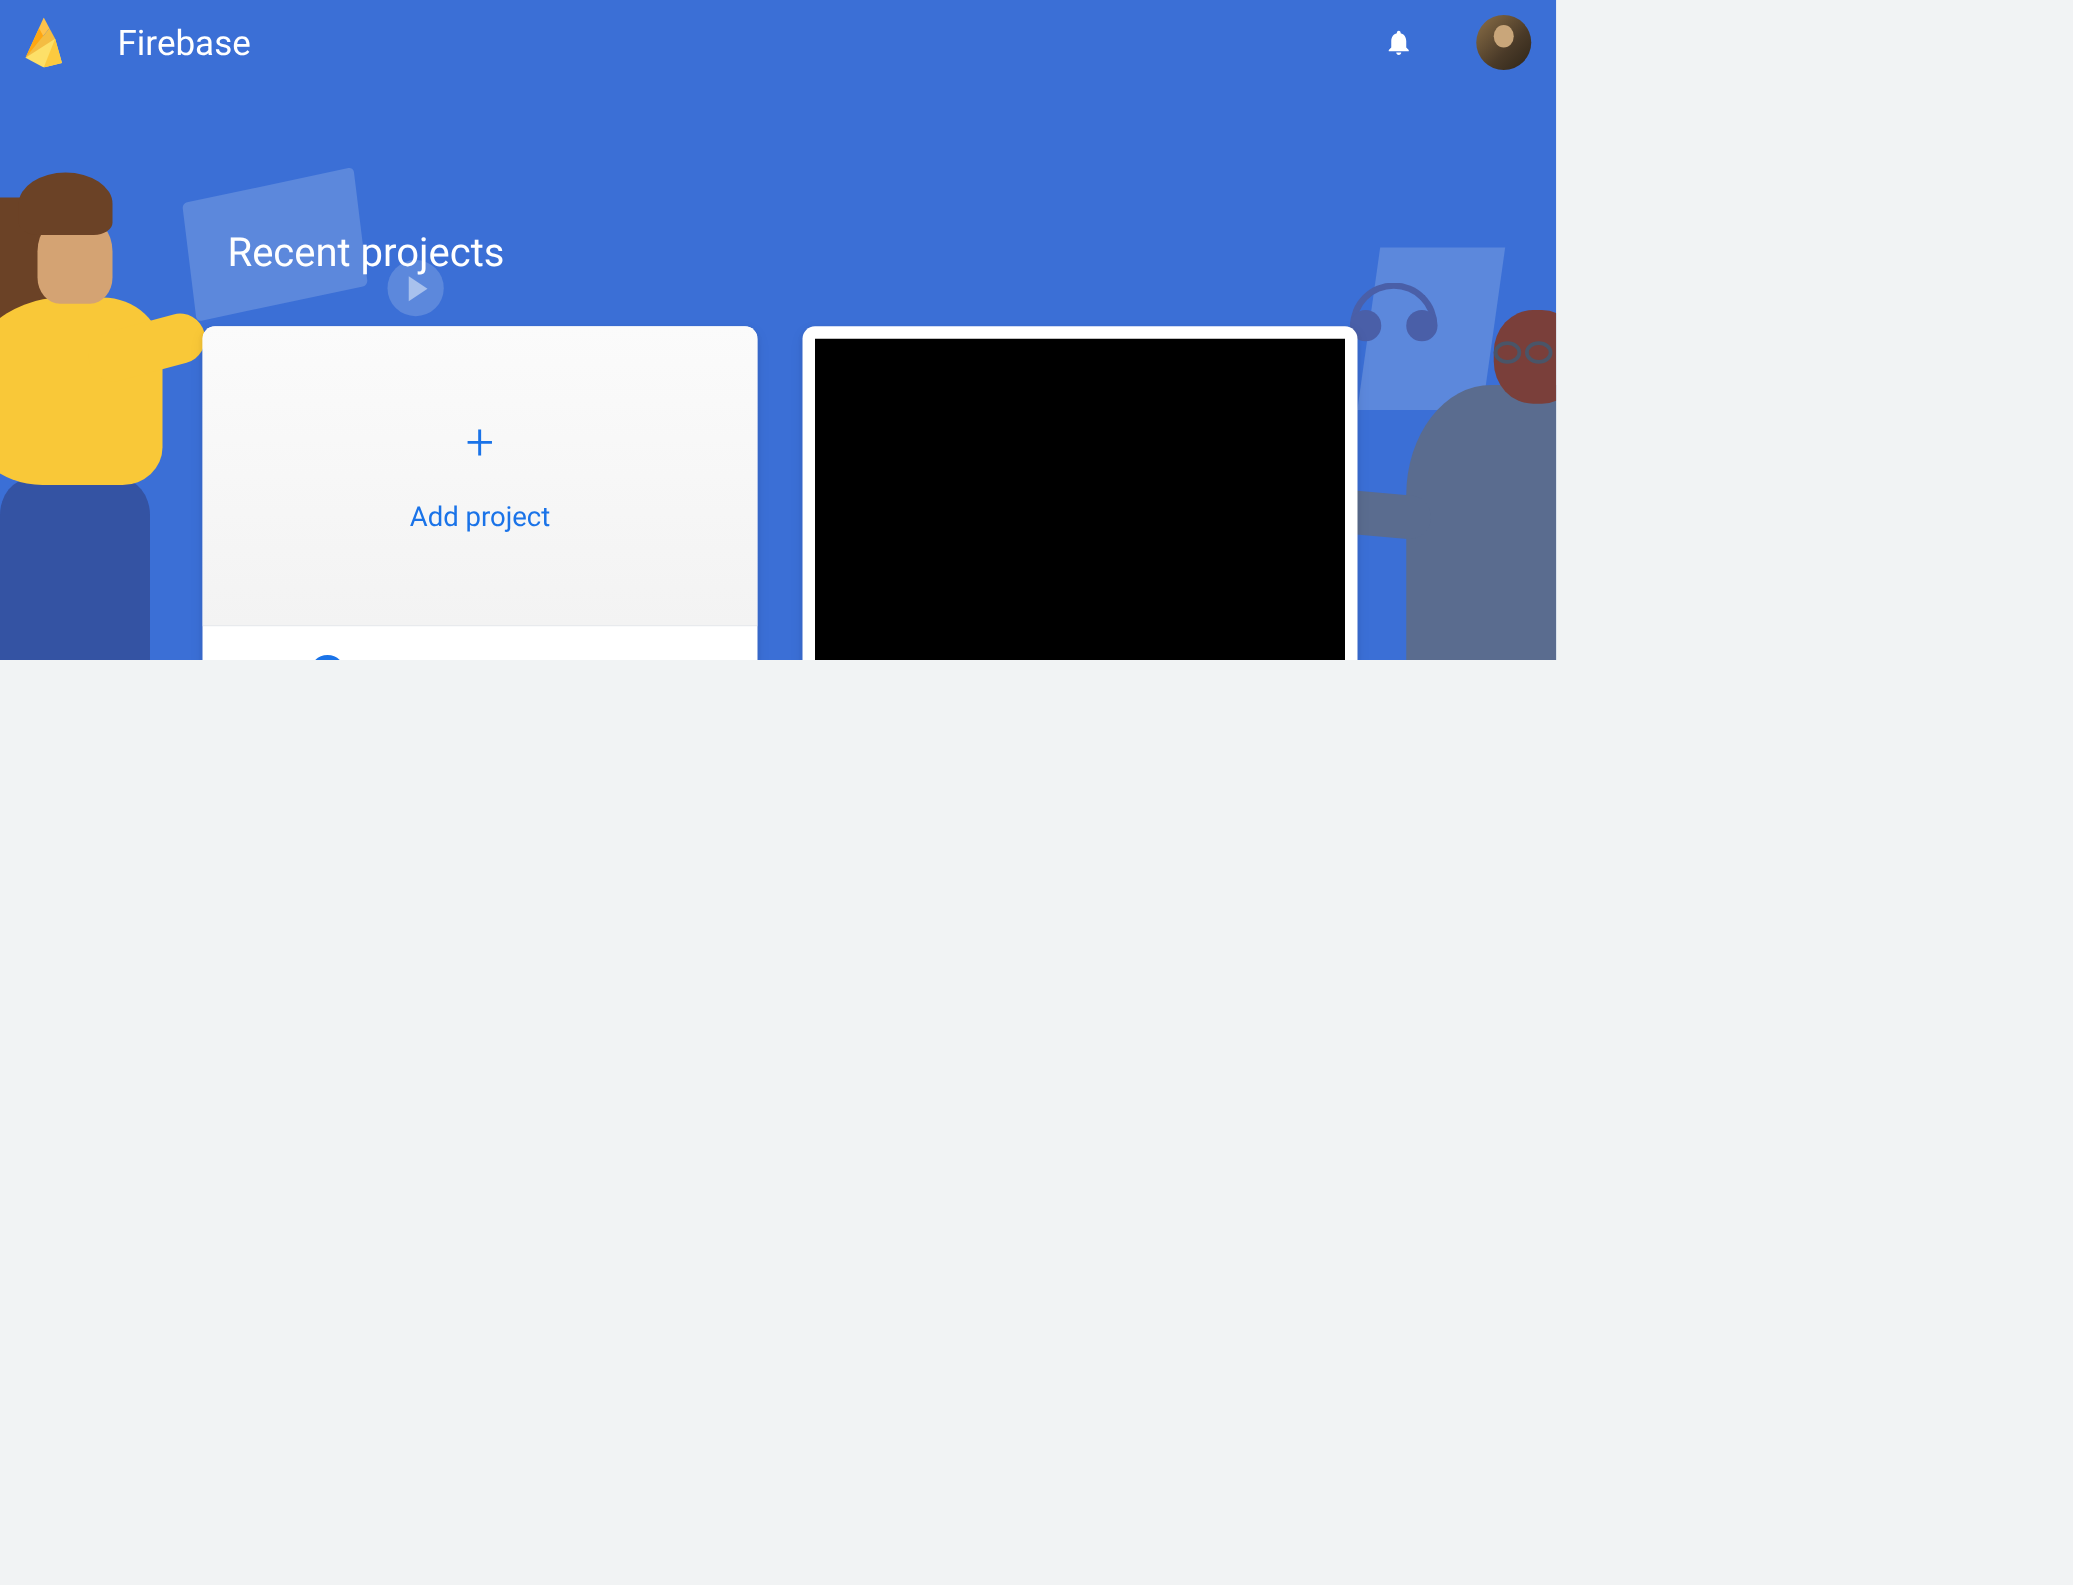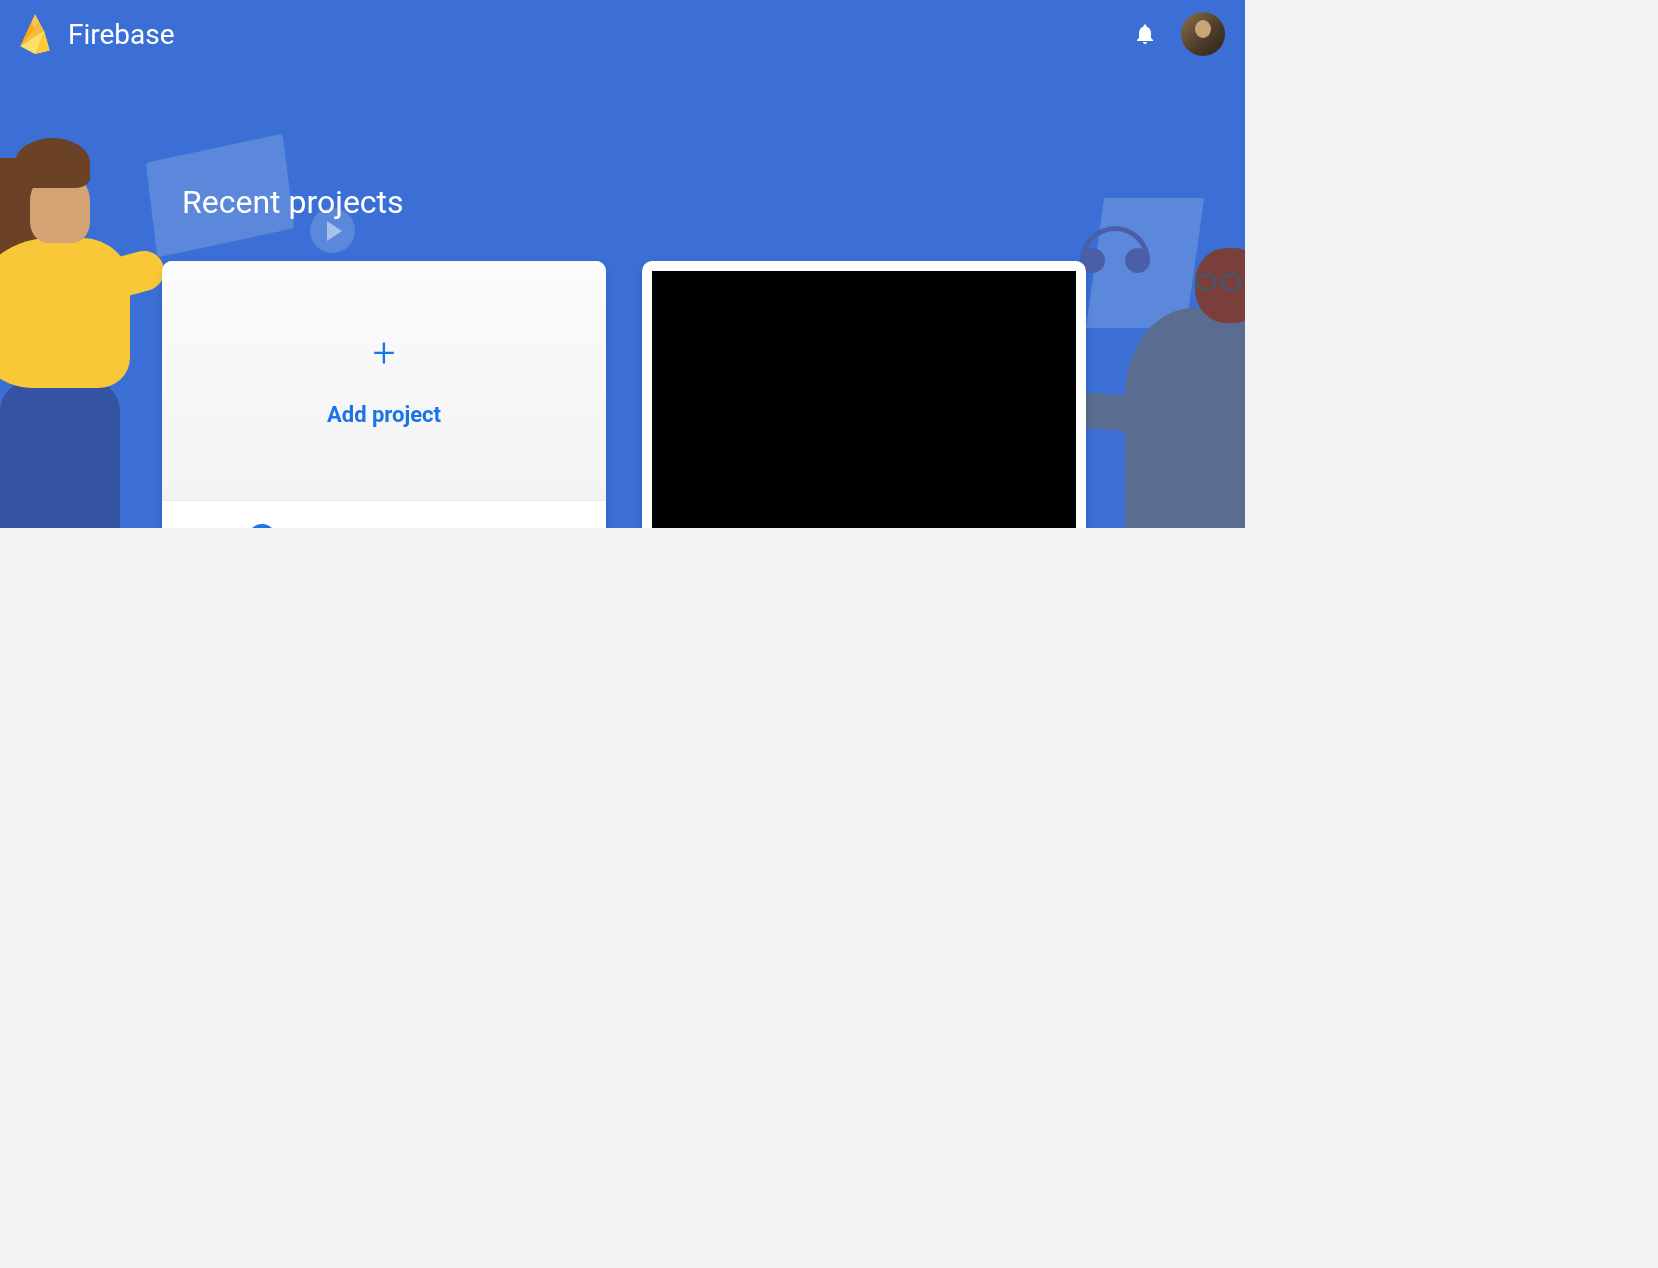--- a/index.html
+++ b/index.html
@@ -239,20 +239,21 @@
       bottom: 12px;
     }
     
     
     .header {
       display: flex;
       align-items: center;
       padding: 12px 20px;
       position: relative;
       z-index: 10;
+      gap: 26px;
     }
     
     .firebase-logo {
       width: 30px;
       height: 40px;
       margin-right: 18px;
     }
     
     .brand-name {
       color: #fff;
@@ -352,21 +353,21 @@
       color: #1a73e8;
       font-size: 40px;
       font-weight: 300;
       margin-bottom: 28px;
       line-height: 1;
     }
     
     .add-project-label {
       color: #1a73e8;
       font-size: 22px;
-      font-weight: 700;
+      font-weight: 400;
     }
     
     .demo-link {
       height: 74px;
       display: flex;
       align-items: center;
       justify-content: center;
       cursor: pointer;
       gap: 18px;
     }

